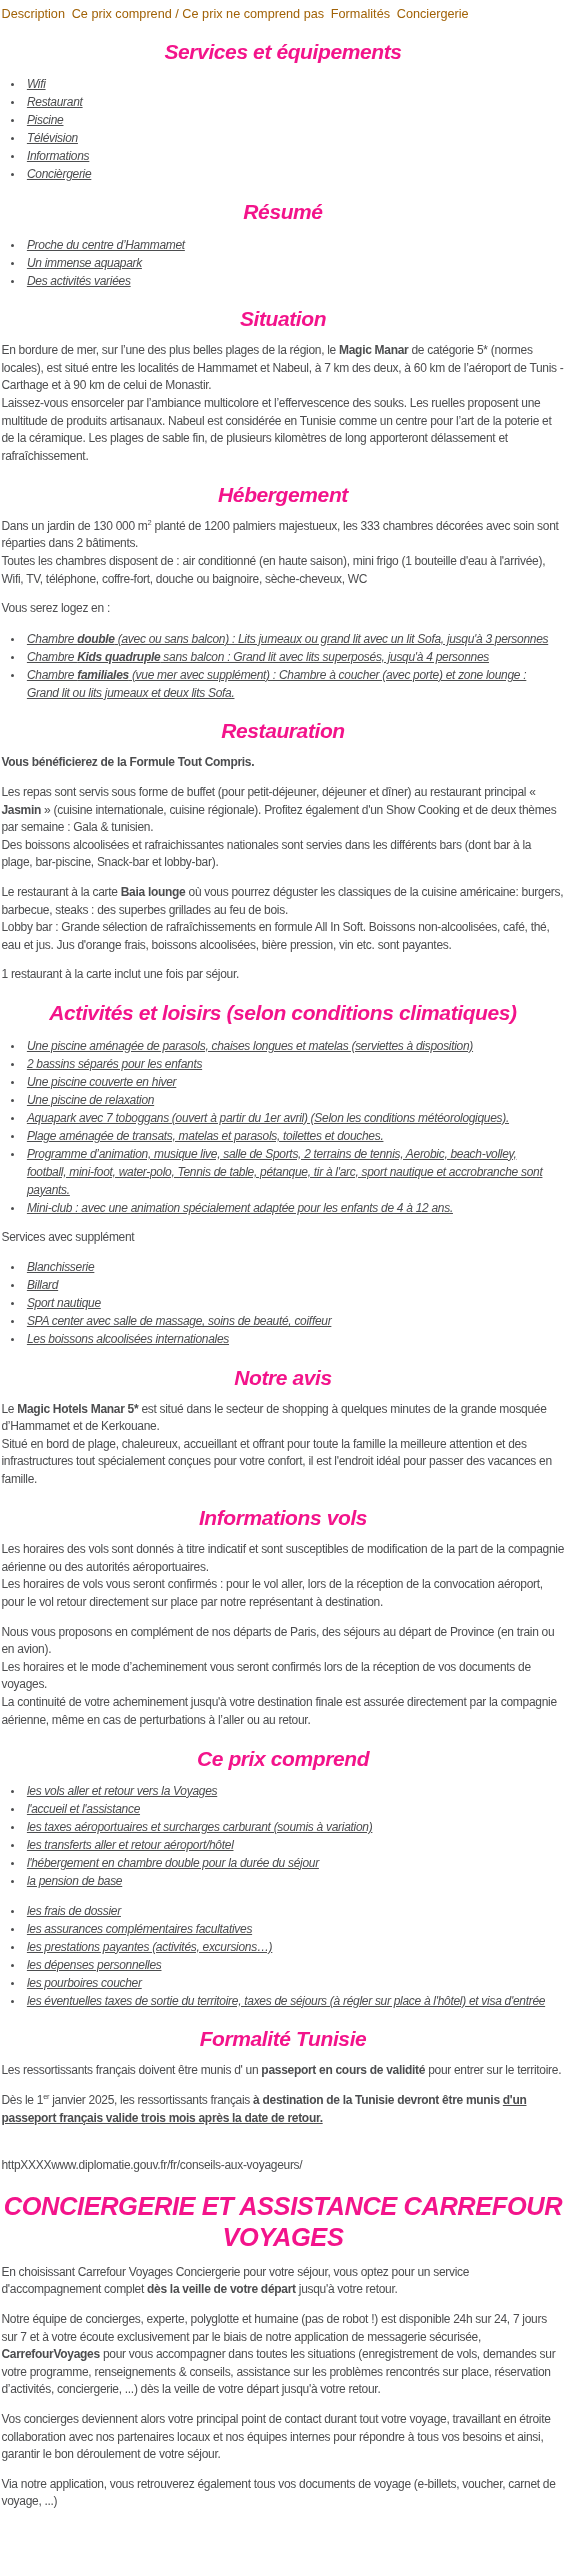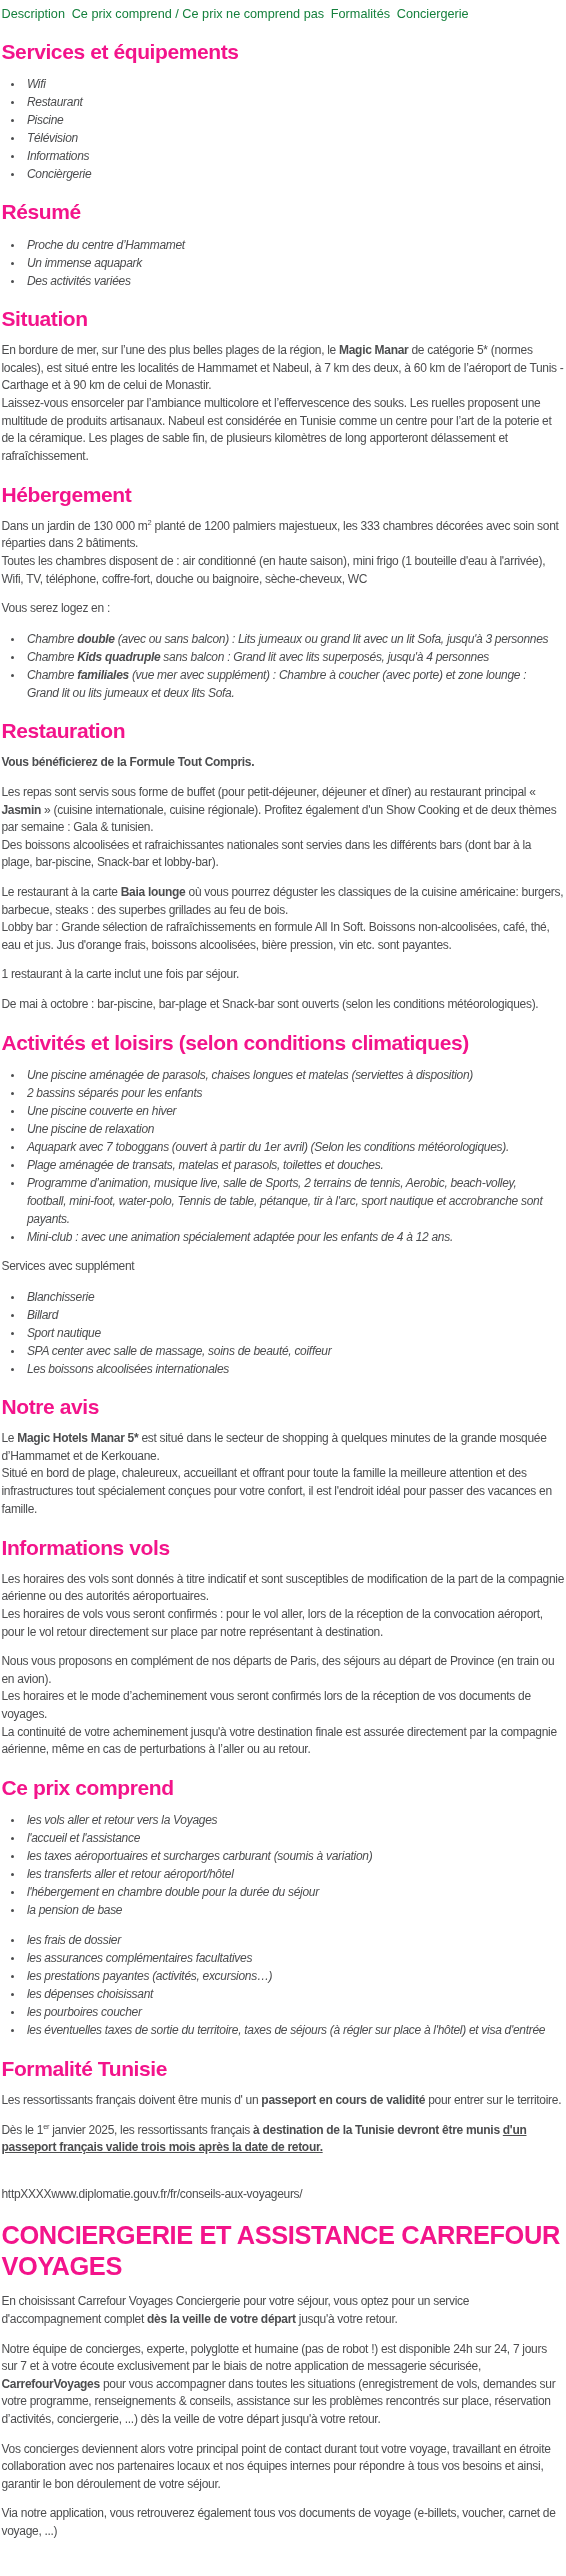--- a/index.html
+++ b/index.html
@@ -1,25 +1,25 @@
 <!DOCTYPE html>
 <html lang="fr" style="--accent: #f3148b;font-size:12px"><head>
 <meta charset="utf-8">
 <style>
   html,body{margin:0;padding:0;background:#ffffff;}
   .page{width:566px;min-height:2576px;box-sizing:border-box;padding:6px 1.5px 22.4px 1.5px;
         font-family:"Liberation Sans","DejaVu Sans",sans-serif;color:#4c4d4f;}
-  .tab-bar{font-size:12.7px;font-style:normal;color:#15803d;display:flex;flex-wrap:wrap;
+  .tab-bar{font-size:12.7px;font-style:normal;color:#a16207;display:flex;flex-wrap:wrap;
            column-gap:6.7px;line-height:16.4px;}
   .tab{cursor:pointer;white-space:nowrap;}
-  h2.heading{color:var(--accent,#f3148b);font-weight:700;font-size:21px;
-             line-height:25px;margin:16.4px 0 11.2px 0;letter-spacing:-0.4px;}
+  h2.heading{color:var(--accent,#f3148b);font-style:italic;font-weight:700;font-size:21px;
+             line-height:25px;margin:16.4px 0 11.2px 0;letter-spacing:-0.4px;text-align:center;}
   h2.heading.big{font-size:25.4px;line-height:31px;letter-spacing:-0.4px;}
   p.para{font-size:12px;letter-spacing:-0.3px;line-height:17.6px;margin:0 0 12px 0;}
-  ul.blist{margin:0 6px 12px 0;padding:0 0 0 22.4px;}
+  ul.blist{margin:0 6px 12px 0;padding:0 0 0 22.4px;text-decoration:underline;}
   ul.blist li{font-style:italic;font-size:12px;letter-spacing:-0.3px;line-height:18px;margin:0;padding-left:3px;}
   ul.blist li::marker{color:#4c4d4f;font-size:9.7px;}
   sup{font-size:7.5px;line-height:0;}
   .b{font-weight:700;}
   .u{text-decoration:underline;}
 </style>
 </head>
 <body>
 
 <div class="page">
@@ -62,21 +62,20 @@
           <li><span class="">Chambre </span><span class="b ">Kids quadruple</span><span class=""> sans balcon : Grand lit avec lits superposés, jusqu'à 4 personnes</span></li>
           <li><span class="">Chambre </span><span class="b ">familiales</span><span class=""> (vue mer avec supplément) : Chambre à coucher (avec porte) et zone lounge : Grand lit ou lits jumeaux et deux lits Sofa.</span></li>
         </ul>
       </section>
       <section>
         <h2 class="heading">Restauration</h2>
         <p class="para"><span class="b ">Vous bénéficierez de la Formule Tout Compris.</span></p>
         <p class="para"><span class="">Les repas sont servis sous forme de buffet (pour petit-déjeuner, déjeuner et dîner) au restaurant principal « </span><span class="b ">Jasmin</span><span class=""> » (cuisine internationale, cuisine régionale). Profitez également d'un Show Cooking et de deux thèmes par semaine : Gala &amp; tunisien.</span><br><span class="">Des boissons alcoolisées et rafraichissantes nationales sont servies dans les différents bars (dont bar à la plage, bar-piscine, Snack-bar et lobby-bar).</span></p>
         <p class="para"><span class="">Le restaurant à la carte </span><span class="b ">Baia lounge</span><span class=""> où vous pourrez déguster les classiques de la cuisine américaine: burgers, barbecue, steaks : des superbes grillades au feu de bois.</span><br><span class="">Lobby bar : Grande sélection de rafraîchissements en formule All In Soft. Boissons non-alcoolisées, café, thé, eau et jus. Jus d'orange frais, boissons alcoolisées, bière pression, vin etc. sont payantes.</span></p>
         <p class="para"><span class="">1 restaurant à la carte inclut une fois par séjour.</span></p>
-        <p class="para"><span class="">De mai à octobre : bar-piscine, bar-plage et Snack-bar sont ouverts (selon les conditions météorologiques).</span></p>
       </section>
       <section>
         <h2 class="heading">Activités et loisirs (selon conditions climatiques)</h2>
         <ul class="blist">
           <li><span class="">Une piscine aménagée de parasols, chaises longues et matelas (serviettes à disposition)</span></li>
           <li><span class="">2 bassins séparés pour les enfants</span></li>
           <li><span class="">Une piscine couverte en hiver</span></li>
           <li><span class="">Une piscine de relaxation</span></li>
           <li><span class="">Aquapark avec 7 toboggans (ouvert à partir du 1er avril) (Selon les conditions météorologiques).</span></li>
           <li><span class="">Plage aménagée de transats, matelas et parasols, toilettes et douches.</span></li>
@@ -110,21 +109,21 @@
           <li><span class="">les transferts aller et retour aéroport/hôtel</span></li>
           <li><span class="">l'hébergement en chambre double pour la durée du séjour</span></li>
           <li><span class="">la pension de base</span></li>
         </ul>
       </section>
       <section>
         <ul class="blist">
           <li><span class="">les frais de dossier</span></li>
           <li><span class="">les assurances complémentaires facultatives</span></li>
           <li><span class="">les prestations payantes (activités, excursions…)</span></li>
-          <li><span class="">les dépenses choisissant</span></li>
+          <li><span class="">les dépenses personnelles</span></li>
           <li><span class="">les pourboires coucher</span></li>
           <li><span class="">les éventuelles taxes de sortie du territoire, taxes de séjours (à régler sur place à l'hôtel) et visa d'entrée</span></li>
         </ul>
       </section>
       <section>
         <h2 class="heading">Formalité Tunisie</h2>
         <p class="para"><span class="">Les ressortissants français doivent être munis d' un </span><span class="b ">passeport en cours de validité</span><span class=""> pour entrer sur le territoire.</span></p>
         <p class="para"><span class="">Dès le 1</span><sup class="">er</sup><span class=""> janvier 2025, les ressortissants français </span><span class="b ">à destination de la Tunisie devront être munis </span><span class="b u">d'un passeport français valide trois mois après la date de retour.</span></p>
         <p class="para"><br><span class="">httpXXXXwww.diplomatie.gouv.fr/fr/conseils-aux-voyageurs/</span></p>
       </section>

